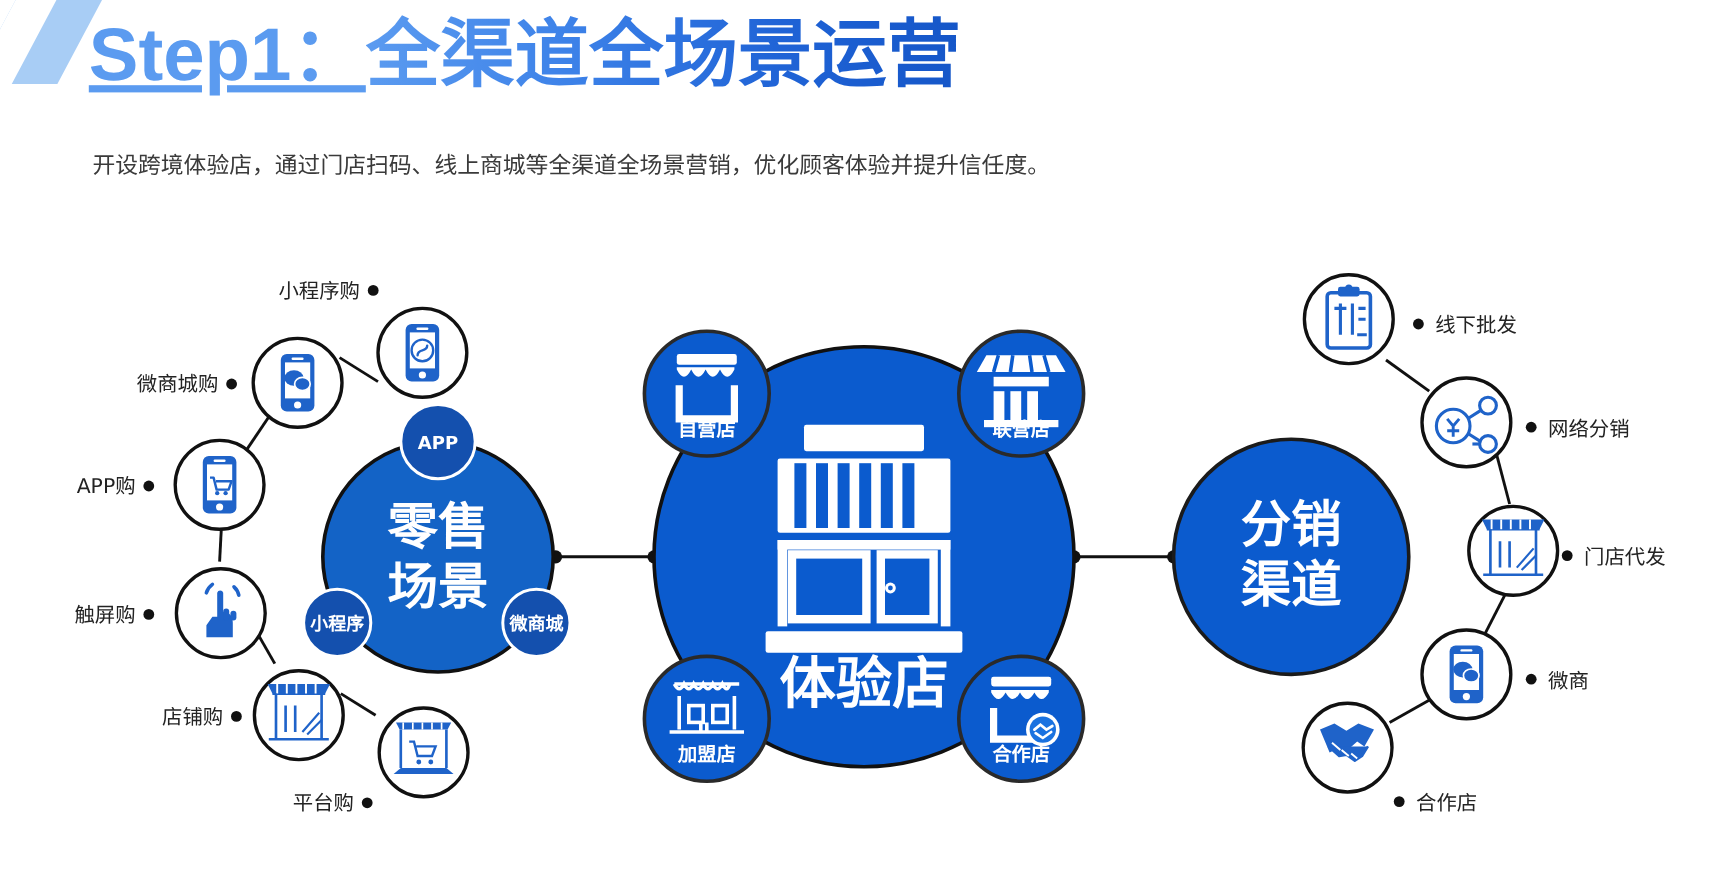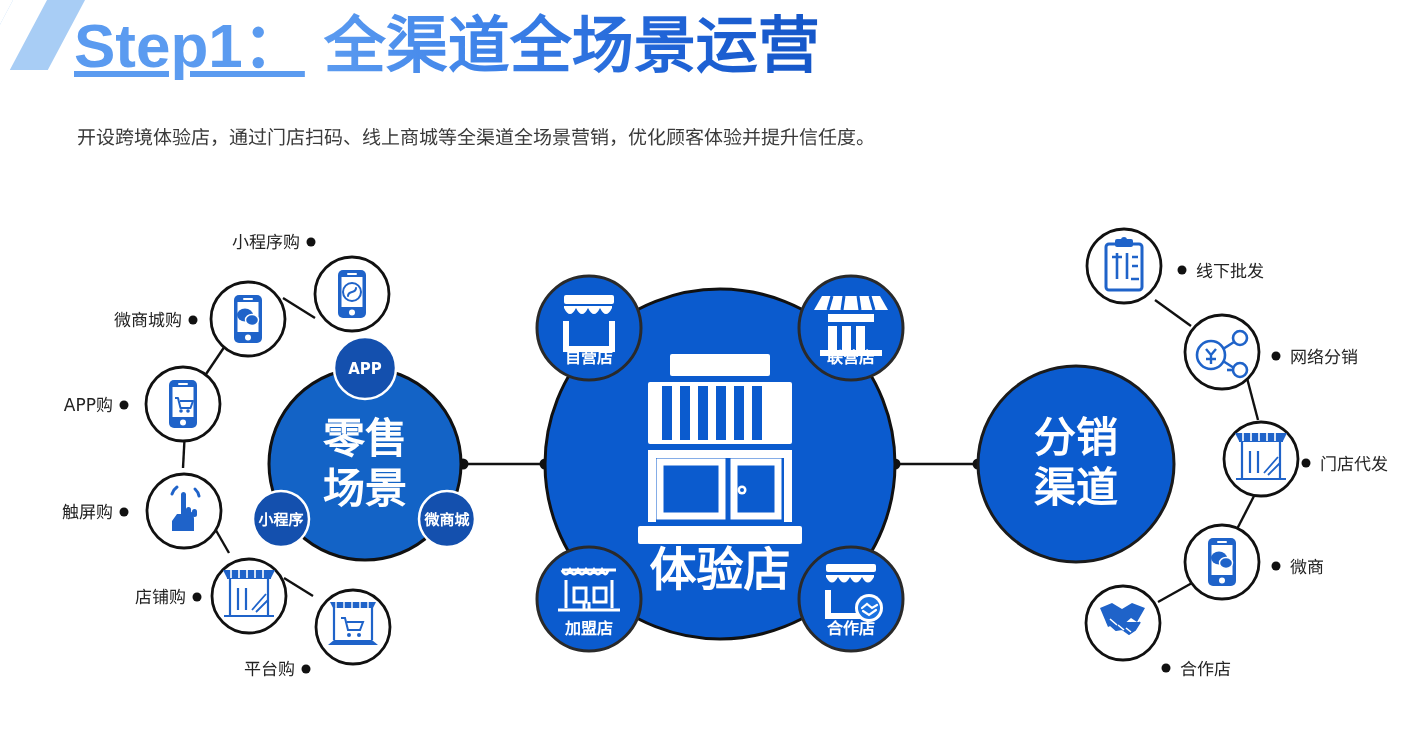--- a/index.html
+++ b/index.html
@@ -41,21 +41,20 @@
     font-family:"Liberation Sans","DejaVu Sans",sans-serif;
     text-decoration:underline;
   }
   .title .cn{
     background:linear-gradient(90deg,#5b9bf0 0%,#3c81e8 35%,#1f63d6 70%,#1556c8 100%);
     -webkit-background-clip:text;
     background-clip:text;
     color:transparent;
     -webkit-text-fill-color:transparent;
     font-family:"DejaVu Sans","Liberation Sans",sans-serif;
-    margin-left:19px;
   }
   .subtitle{
     position:absolute;left:77px;top:122px;
     font-size:19px;color:#3a3a3a;white-space:nowrap;
     font-family:Liberation Sans, sans-serif;
   }
 
   
   #diagram{position:absolute;left:0;top:178px;width:1427px;height:560px;}
 

